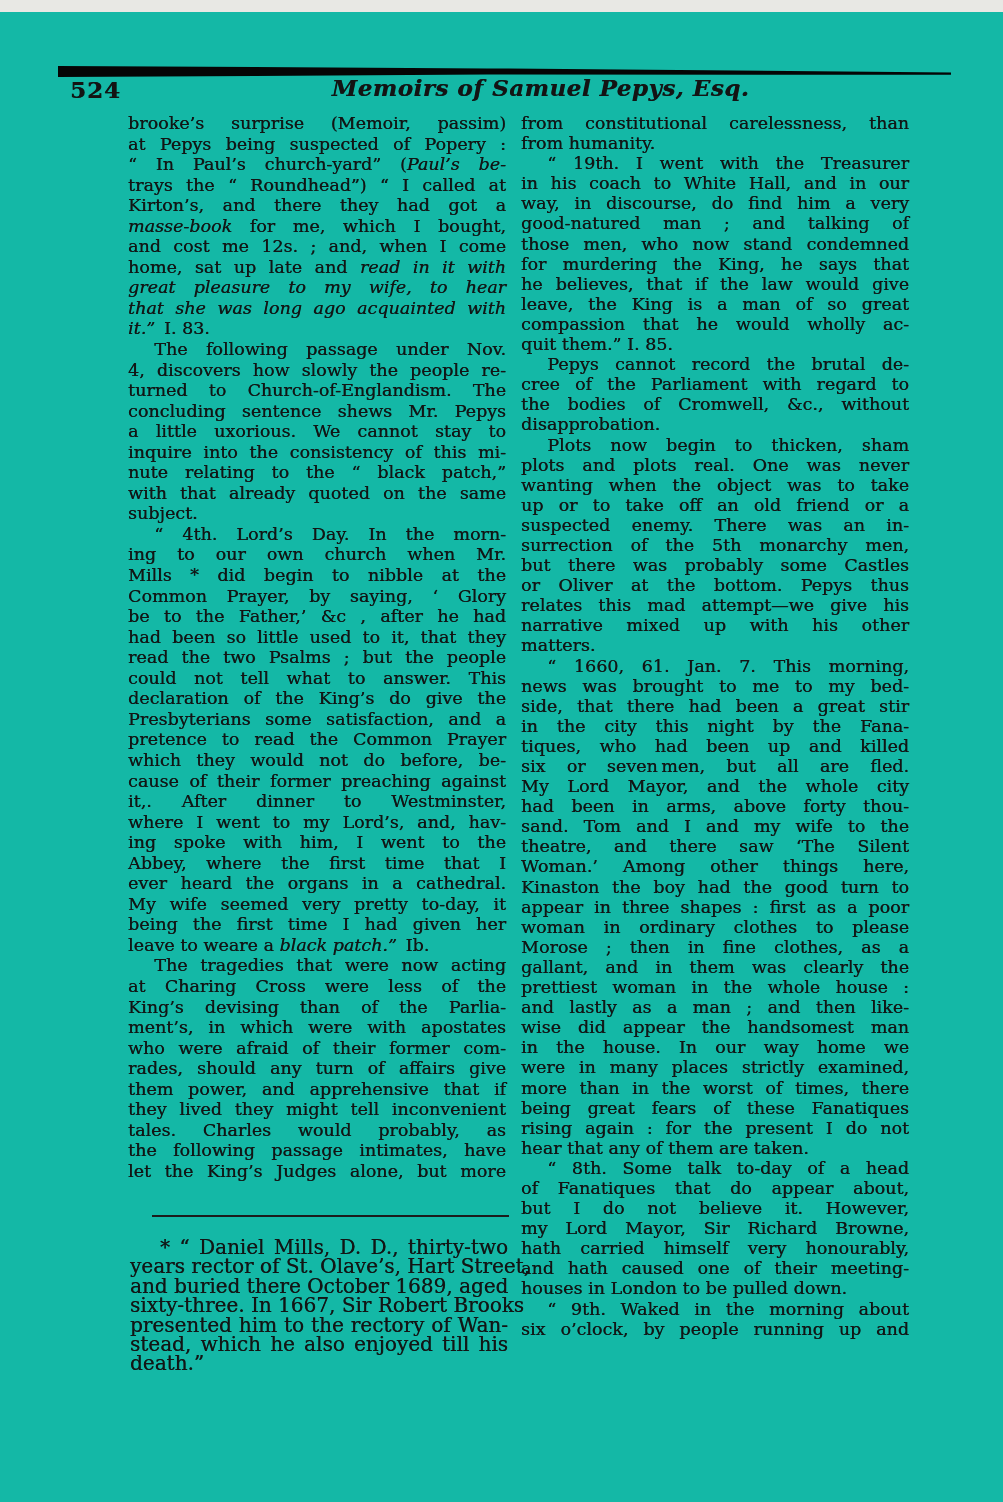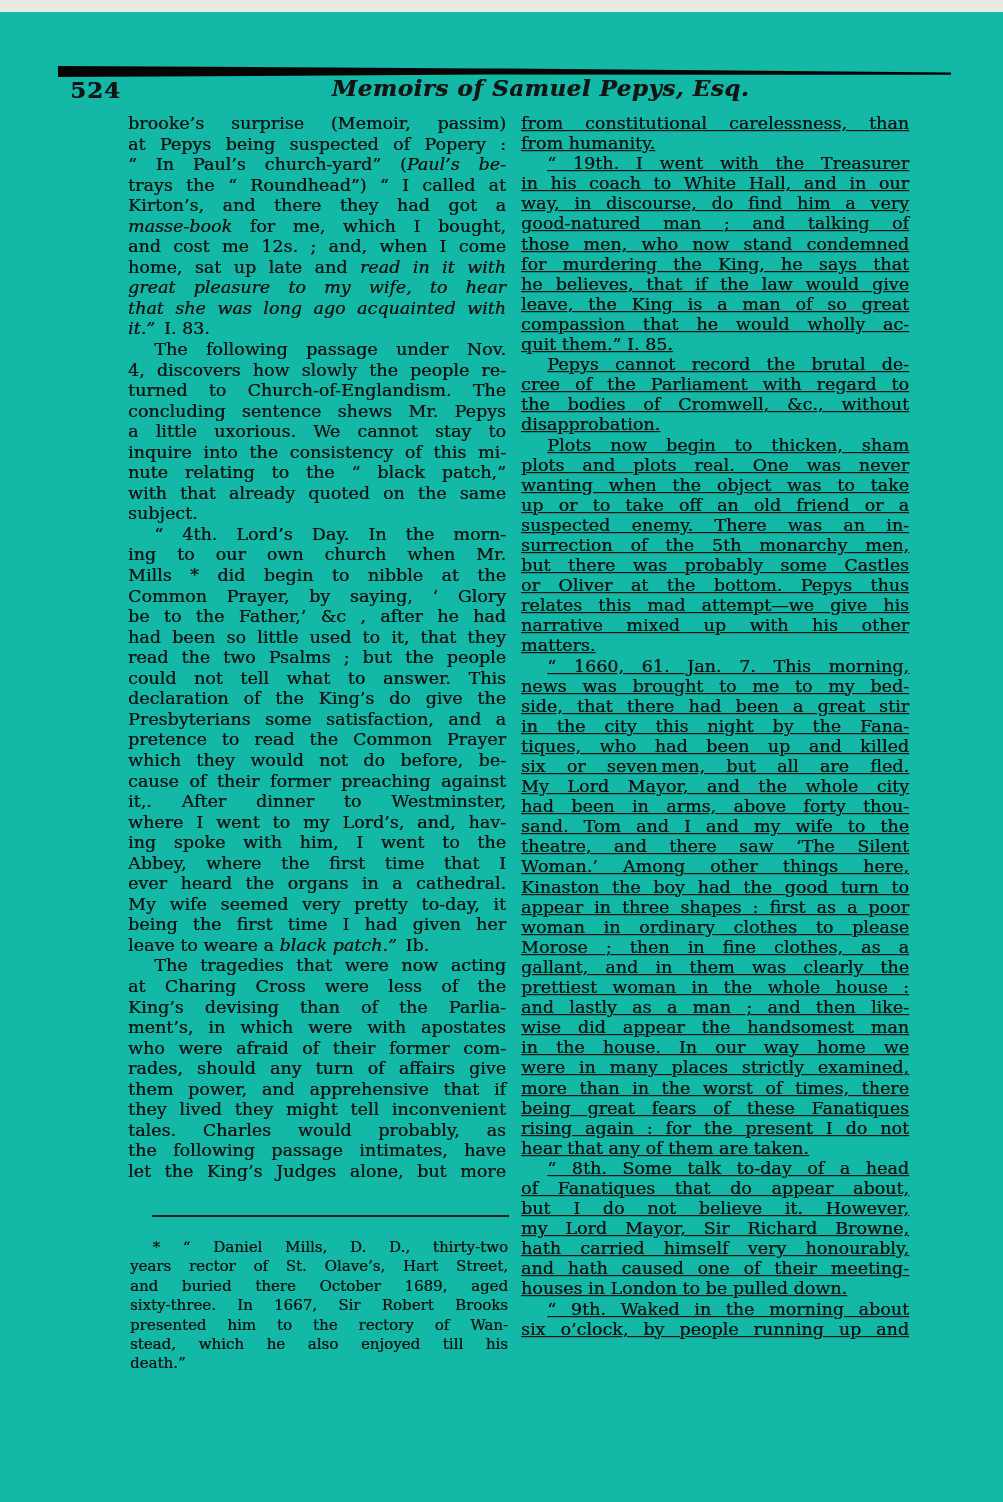--- a/index.html
+++ b/index.html
@@ -44,21 +44,21 @@
     text-shadow: 0.4px 0.3px 0 rgba(0,0,0,0.7);
     padding-left: 39px;
   }
   .col {
     position: absolute;
     top: 101px;
     font-size: 17.5px;
     text-shadow: 0.35px 0.25px 0 rgba(0,0,0,0.72);
   }
   .col-left  { left: 128px; width: 378px; line-height: 20.55px; }
-  .col-right { left: 521px; width: 388px; line-height: 20.1px; text-decoration: underline; }
+  .col-right { left: 521px; width: 388px; line-height: 20.1px; }
   .line {
     text-align: justify;
     text-align-last: justify;
     -moz-text-align-last: justify;
     white-space: nowrap;
     overflow: visible;
   }
   .line.end { text-align-last: left; -moz-text-align-last: left; }
   .line.ind { text-indent: 1.5em; }
   .line em { font-style: italic; }
@@ -68,21 +68,21 @@
     top: 1203px;
     width: 357px;
     height: 2px;
     background: #1c1c1c;
   }
   .footnote {
     position: absolute;
     left: 130px;
     top: 1226px;
     width: 378px;
-    font-size: 15px;
+    font-size: 20px;
     line-height: 19.4px;
     text-shadow: 0.3px 0.2px 0 rgba(0,0,0,0.7);
   }
 </style>
 </head>
 <body>
 
 <div class="page">
   <div class="topbar"></div>
   <div class="pagenum">524</div>

